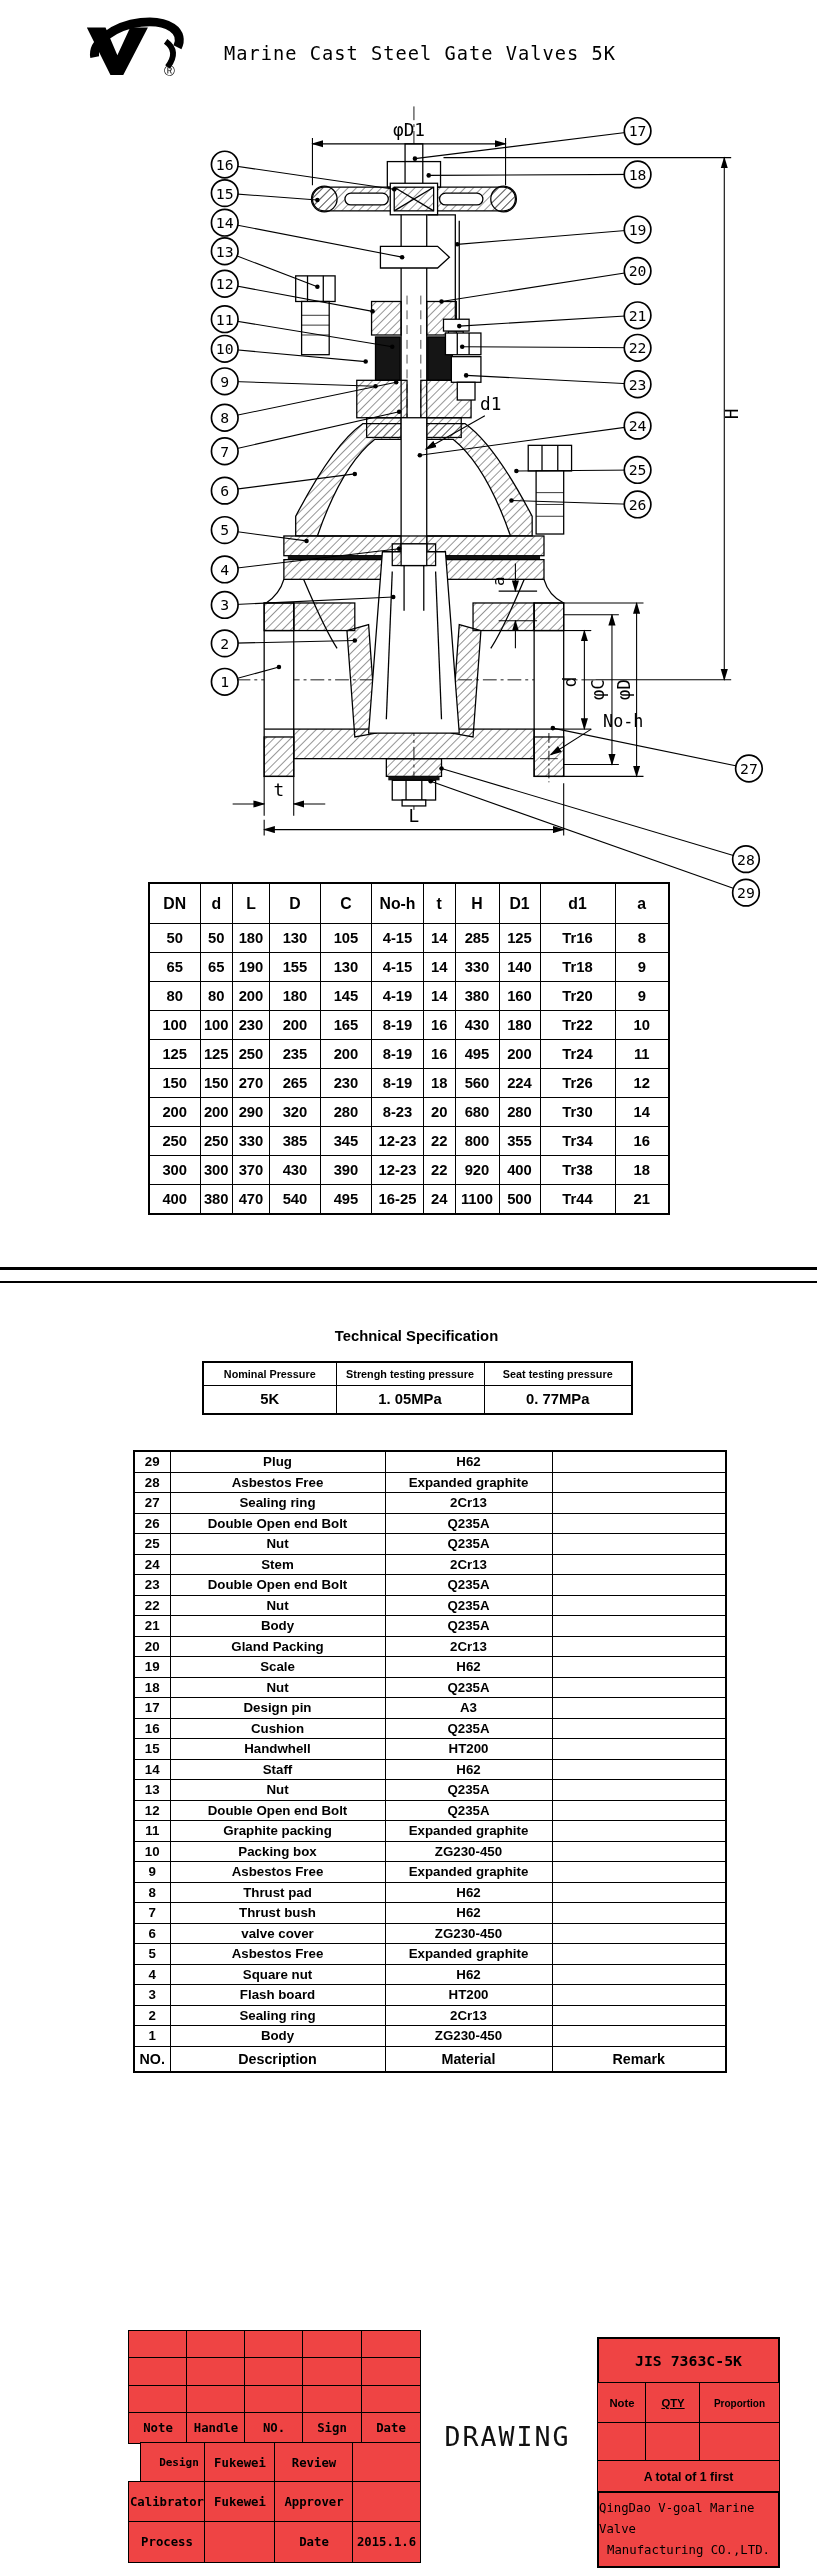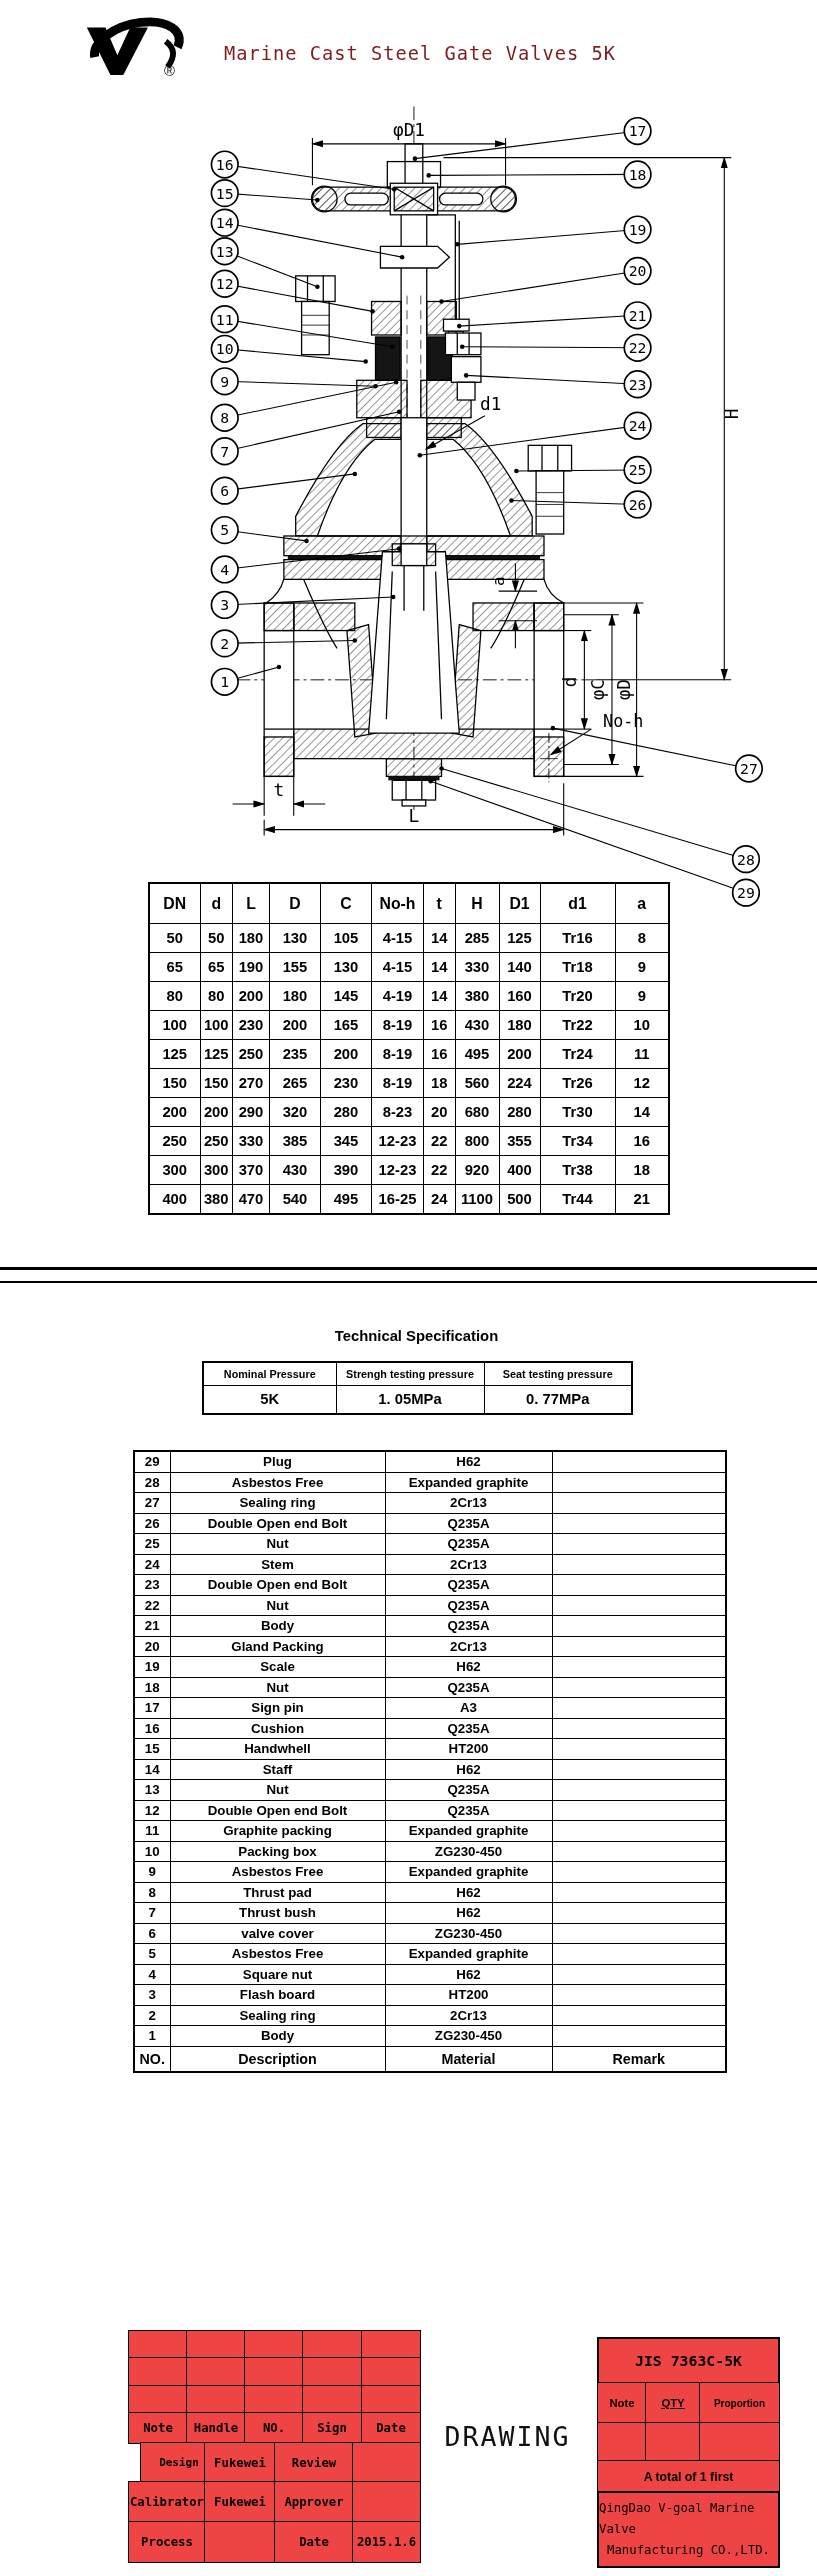--- a/index.html
+++ b/index.html
@@ -1,18 +1,18 @@
 <!DOCTYPE html>
 <html><head>
 <meta charset="utf-8">
 <style>
   html,body{margin:0;padding:0;background:#fff;}
   body{width:818px;height:2576px;position:relative;font-family:"Liberation Sans",sans-serif;color:#000;overflow:hidden;}
   
-  #page-title{position:absolute;left:224px;top:43px;font-family:"DejaVu Sans Mono",monospace;font-size:18.7px;letter-spacing:1px;color:#7f1d1d;white-space:nowrap;}
+  #page-title{position:absolute;left:224px;top:43px;font-family:"DejaVu Sans Mono",monospace;font-size:18.7px;letter-spacing:1px;color:#000000;white-space:nowrap;}
   #reg-mark{position:absolute;left:164px;top:63px;font-size:14.8px;color:#111;}
   
   table.cad{border-collapse:collapse;table-layout:fixed;}
   table.cad td,table.cad th{border:1.7px solid #000;padding:0;text-align:center;vertical-align:middle;font-weight:bold;overflow:hidden;white-space:nowrap;}
   #dim-table{position:absolute;left:148px;top:882px;width:522px;border:2.4px solid #000;}
   #dim-table th{height:39px;font-size:15.8px;}
   #dim-table td{height:28px;font-size:14.8px;}
   
   .pagebreak{position:absolute;left:0;width:818px;background:#000;}
   
@@ -659,21 +659,21 @@
         <td></td>
       </tr>
       <tr>
         <td>18</td>
         <td>Nut</td>
         <td>Q235A</td>
         <td></td>
       </tr>
       <tr>
         <td>17</td>
-        <td>Sign pin</td>
+        <td>Design pin</td>
         <td>A3</td>
         <td></td>
       </tr>
       <tr>
         <td>16</td>
         <td>Cushion</td>
         <td>Q235A</td>
         <td></td>
       </tr>
       <tr>

